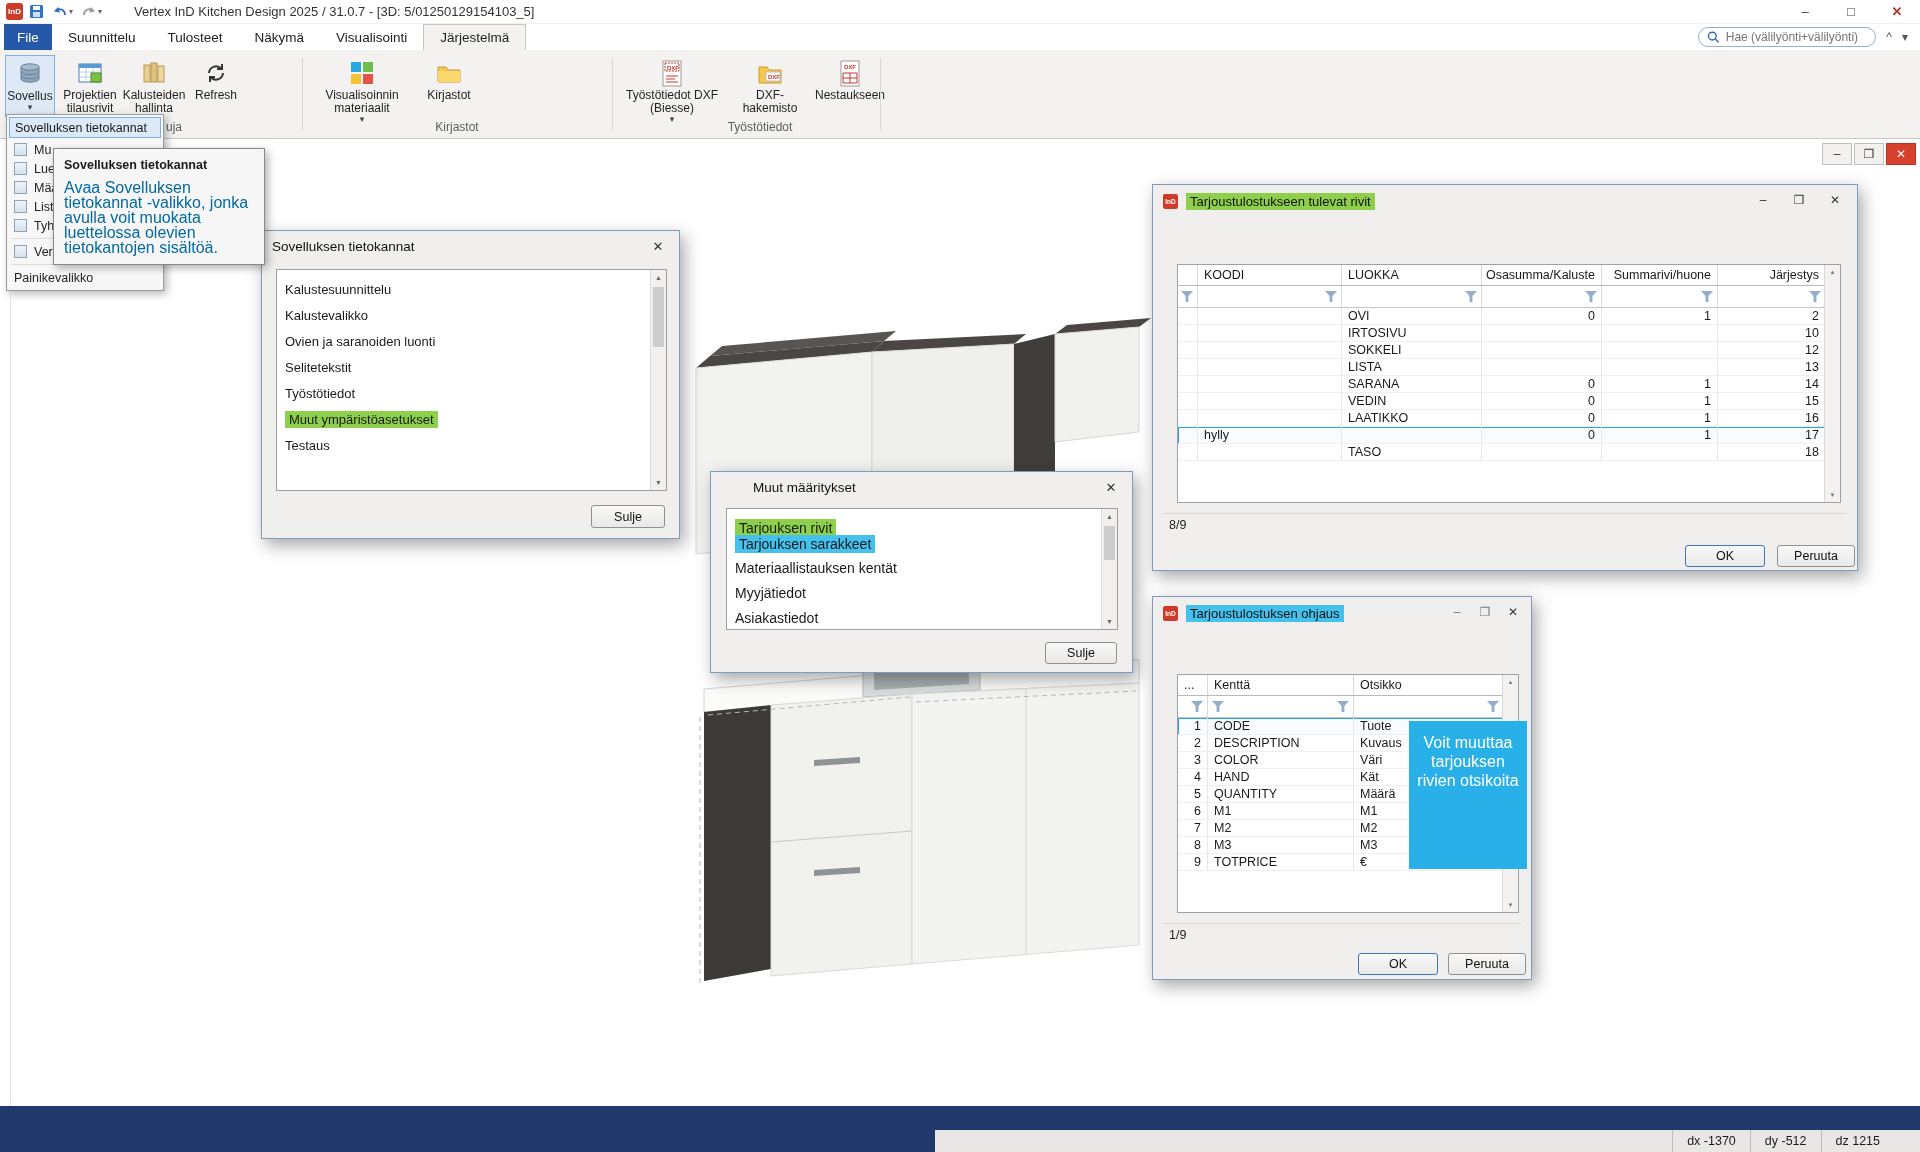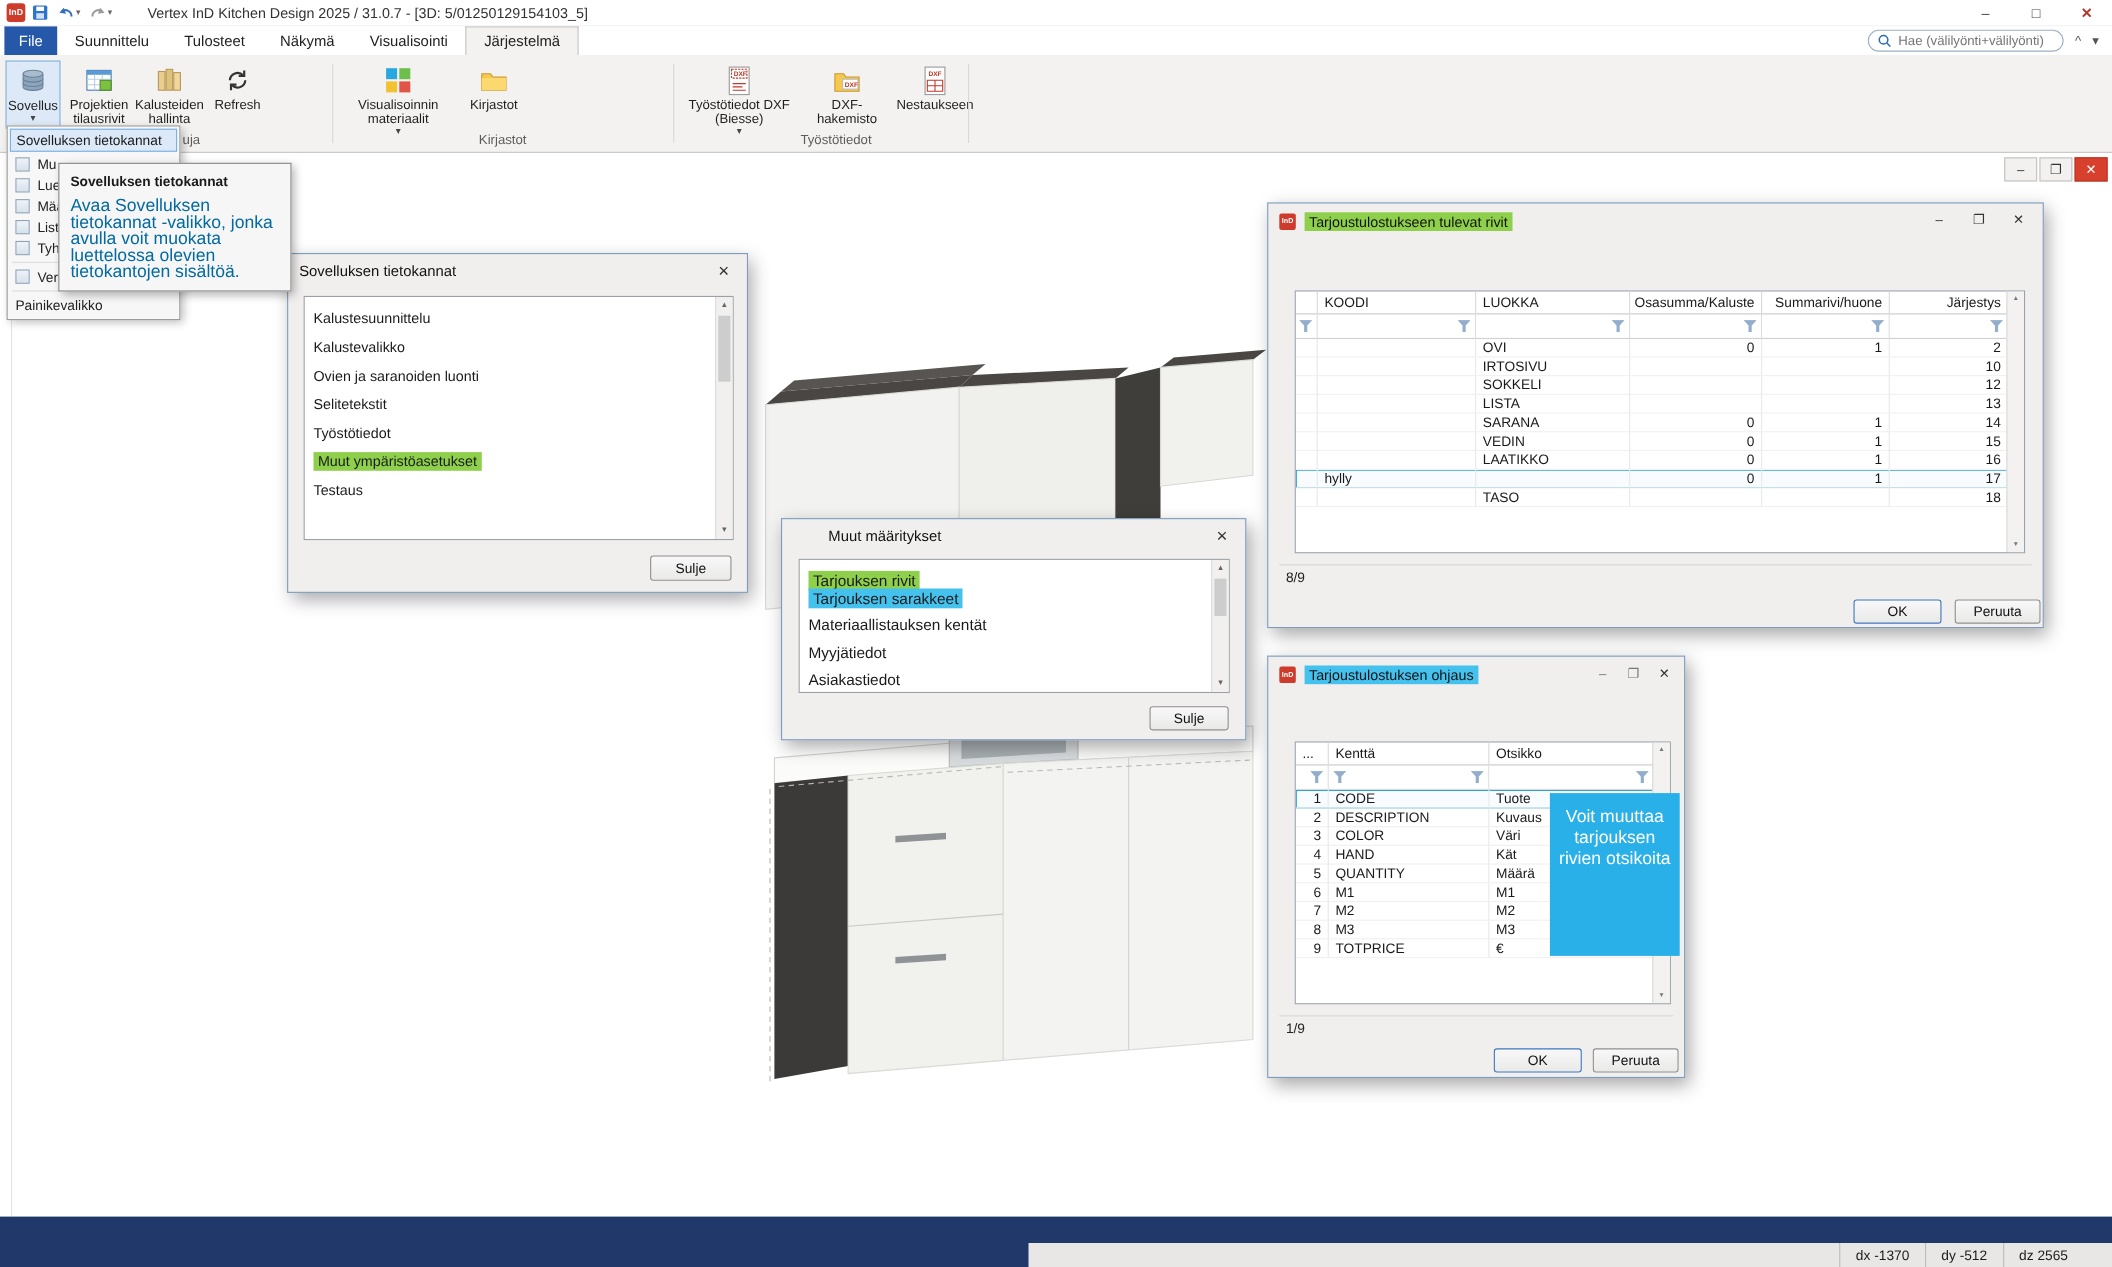--- a/index.html
+++ b/index.html
@@ -656,17 +656,17 @@
     <div class="pbtn def" style="left:205px; top:356px; width:80px; height:22px;">OK</div>
     <div class="pbtn" style="left:295px; top:356px; width:78px; height:22px;">Peruuta</div>
   </div>
 
   <div class="navy"></div>
   <div class="srow">
     <div class="srow-left"></div>
     <div class="coords">
       <div class="coord">dx -1370</div>
       <div class="coord">dy -512</div>
-      <div class="coord">dz 2565</div>
+      <div class="coord">dz 1215</div>
     </div>
   </div>
 
 </div>
 
 </body></html>

